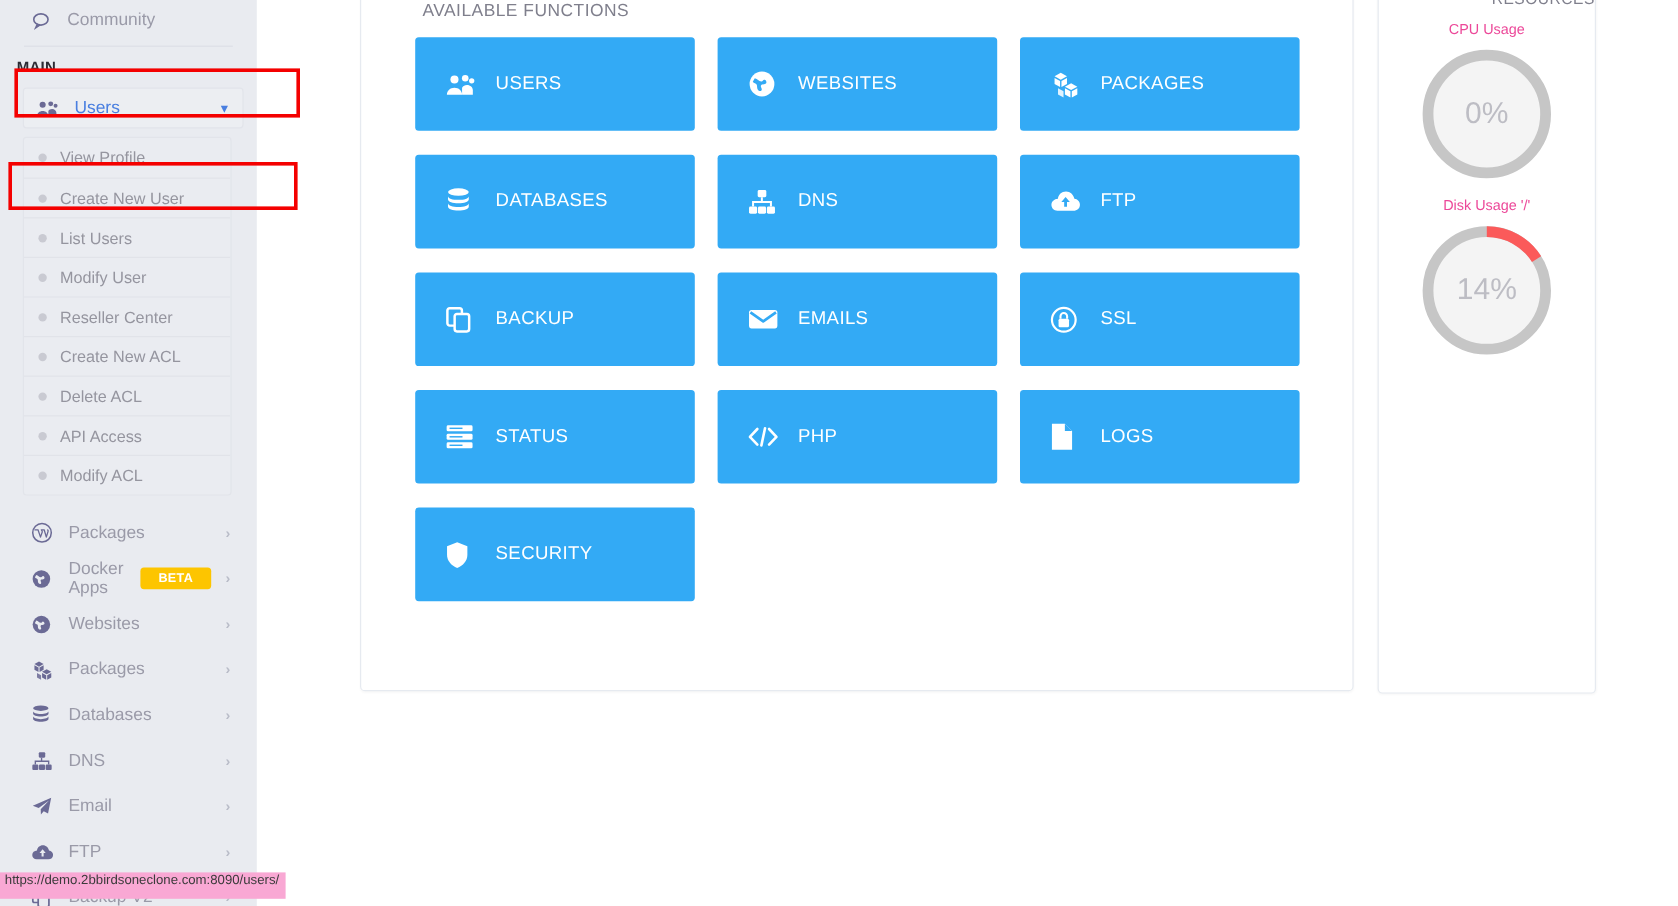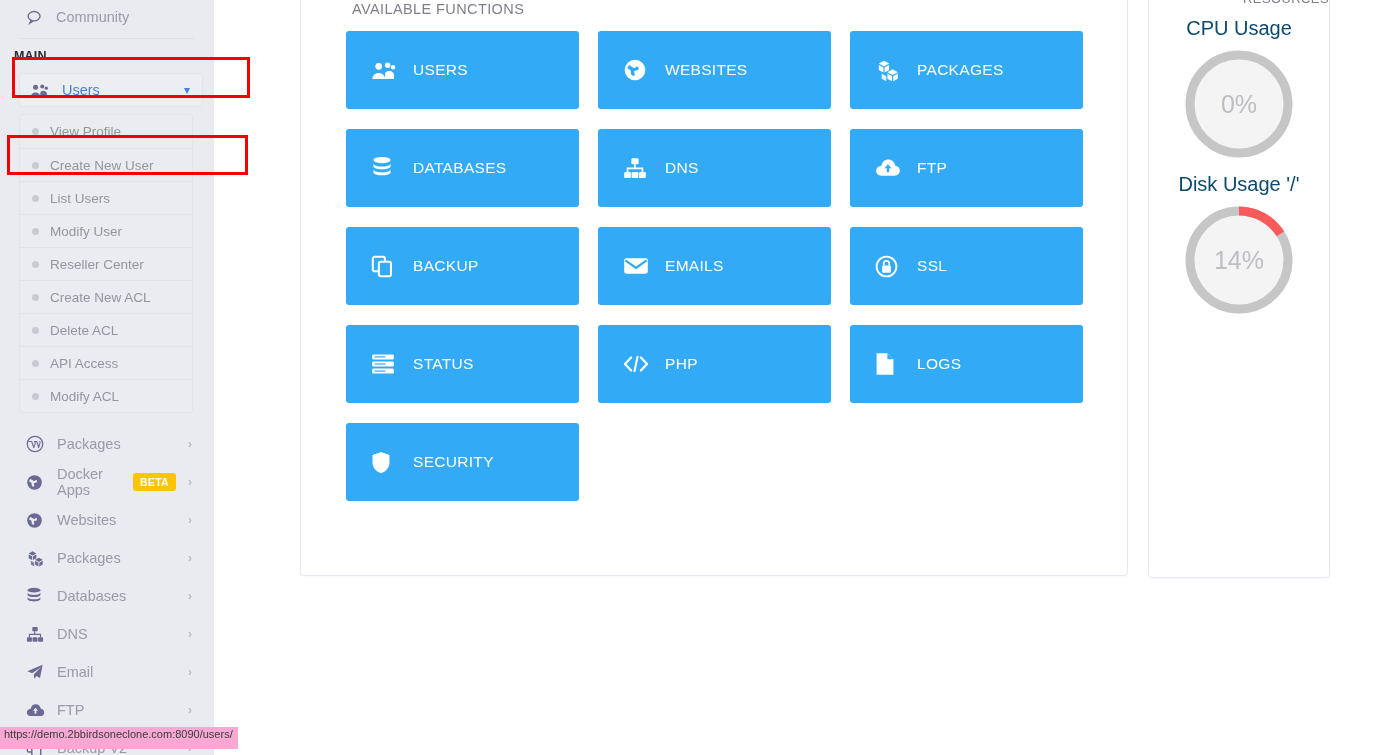--- a/index.html
+++ b/index.html
@@ -73,21 +73,21 @@
     padding: 0 22px 0 26px;
     color: #9a9aa8; font-size: 14.5px;
     cursor: pointer;
   }
   .nav-item .ic { width: 31px; display:flex; align-items:center; color:#6b6a95; }
   .nav-item .lbl { flex: 1; }
   .nav-item .arrow { color: #b9bcc8; font-size: 12px; font-weight: bold; }
   .beta-badge {
     background: #fdc500; color: #ffffff;
     font-size: 10.5px; font-weight: bold;
-    padding: 3px 7px; border-radius: 3px;
+    padding: 3px 15px; border-radius: 3px;
     margin-right: 12px; letter-spacing: .3px; text-align: center;
   }
 
   
   .redbox { position: absolute; border: 3px solid #f40000; pointer-events: none; z-index: 40; }
 
   
   .main-card {
     position: absolute; left: 300px; top: -12px;
     width: 828px; height: 588px;
@@ -126,21 +126,21 @@
     background: #ffffff;
     border: 1px solid #e6eaf0;
     border-radius: 4px;
     box-shadow: 0 1px 2px rgba(0,0,0,.03);
   }
   .res-title {
     text-align: right; margin-top: 2px;
     font-size: 13px; color: #7f7f8c; letter-spacing: .4px;
   }
   .gauge-block { margin-top: 11px; text-align: center; }
-  .gauge-label { font-size: 20px; color: #0c4a6e; margin-bottom: 6px; }
+  .gauge-label { font-size: 12px; color: #ec4899; margin-bottom: 6px; }
   .gauge { position: relative; width: 116px; height: 116px; margin: 0 auto; }
   .gauge svg { display: block; }
   .gauge .val {
     position: absolute; left: 0; right: 0; top: 50%;
     transform: translateY(-50%);
     font-size: 25px; color: #bdbdc4;
   }
 
   
   .statusbar {

